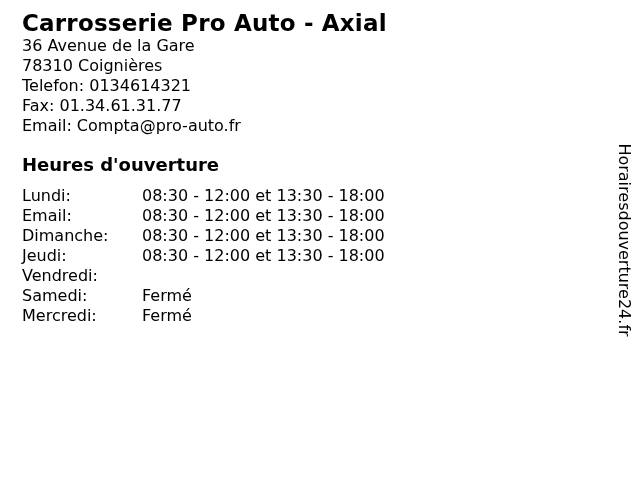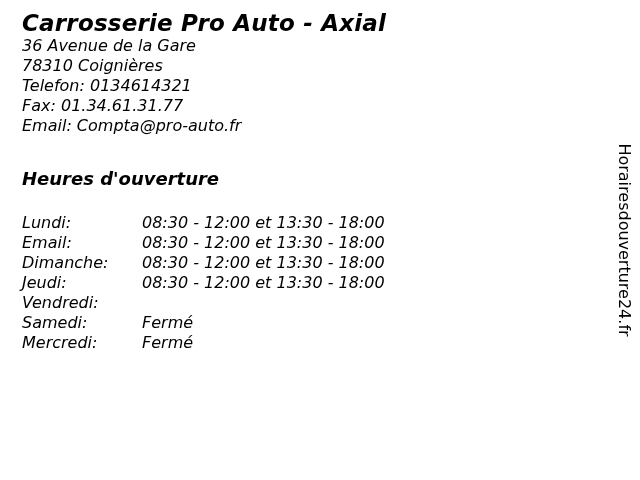--- a/index.html
+++ b/index.html
@@ -5,41 +5,41 @@
   html, body { margin: 0; padding: 0; }
   body {
     width: 640px;
     height: 480px;
     background: #ffffff;
     color: #000000;
     font-family: "DejaVu Sans", sans-serif;
     position: relative;
     overflow: hidden;
   }
-  .content { padding: 10px 64px 0 22px; font-style: italic; }
+  .content { padding: 10px 64px 0 22px; }
   .title {
     font-size: 23px;
     font-weight: bold;
     line-height: 26px;
     margin: 0;
     letter-spacing: 0.2px;
   }
   .contact { }
   .contact-line {
     font-size: 16px;
     line-height: 20px;
     white-space: nowrap;
   }
   .hours-heading {
     font-size: 18px;
     font-weight: bold;
     line-height: 20px;
-    margin: 33px 0 0 0;
+    margin: 19px 0 0 0;
   }
-  .hours-table { margin-top: 24px; }
+  .hours-table { margin-top: 11px; }
   .hours-row {
     display: flex;
     font-size: 16px;
     line-height: 20px;
     white-space: nowrap;
   }
   .day-col { flex: 0 0 120px; width: 120px; }
   .hours-col { flex: 1; }
   .vertical-brand {
     position: absolute;

